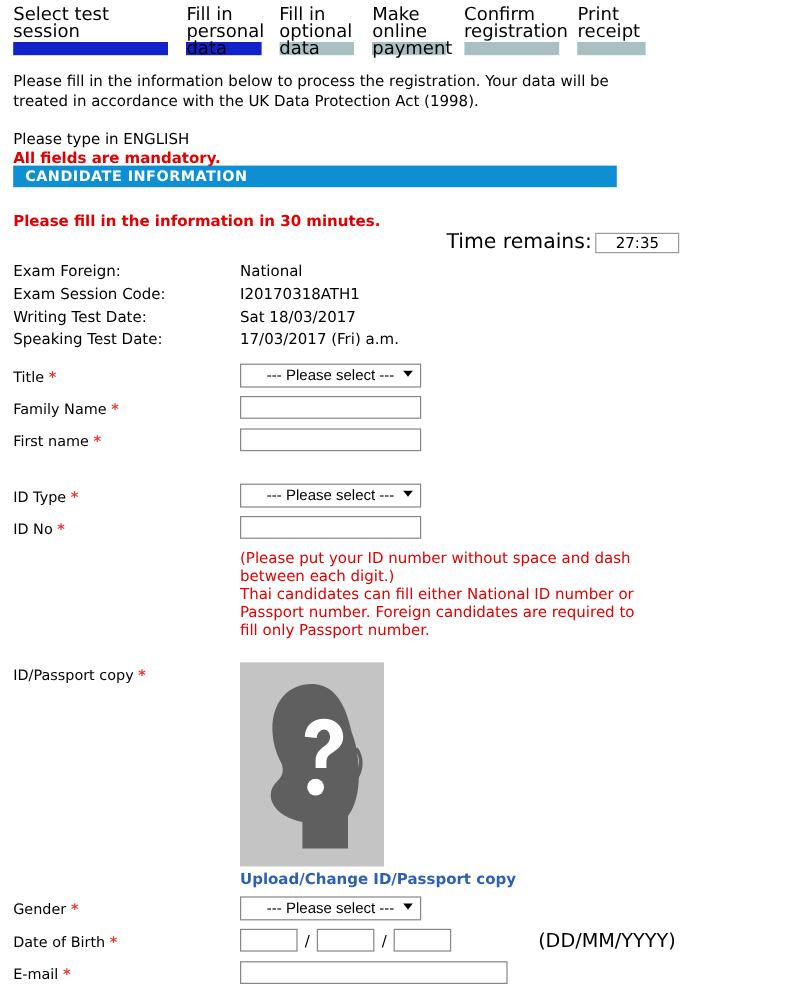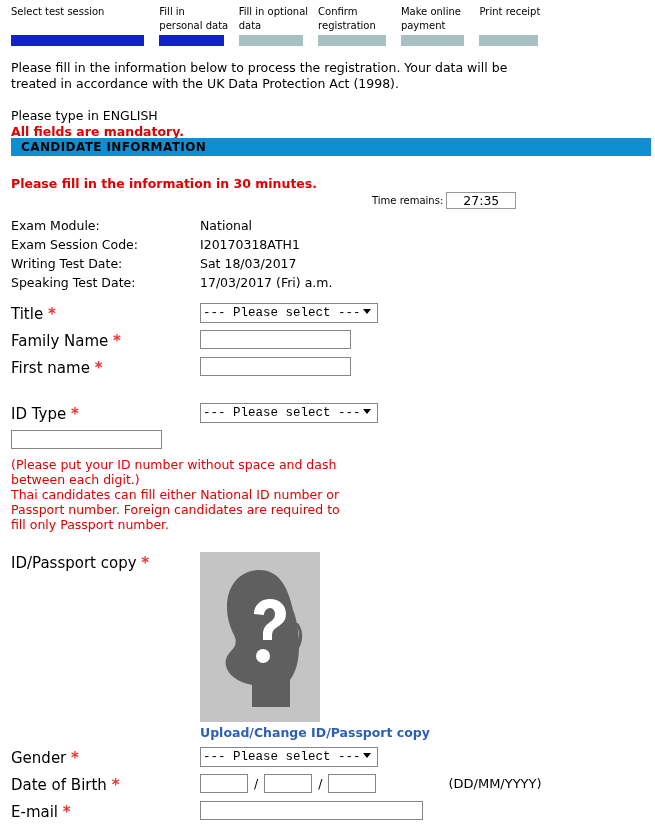--- a/index.html
+++ b/index.html
@@ -24,21 +24,21 @@
     left: 11px;
     top: 5px;
     width: 542px;
     display: flex;
   }
   .step {
     box-sizing: border-box;
     padding-right: 8px;
   }
   .step-label {
-    font-size: 10px;
+    font-size: 15px;
     line-height: 14px;
     color: #000;
     white-space: pre-line;
     height: 28px;
   }
   .step-bar {
     height: 11px;
     margin-top: 2px;
     margin-right: 7px;
   }
@@ -59,24 +59,24 @@
   .mandatory {
     color: #e00000;
     font-weight: bold;
   }
 
   
   .section-header {
     position: absolute;
     left: 11px;
     top: 138px;
-    width: 640px;
+    width: 503px;
     height: 18px;
     background: #0f8fd3;
-    color: #000000;
+    color: #ffffff;
     font-weight: bold;
     font-size: 12px;
     letter-spacing: 0.4px;
     line-height: 18px;
     padding-left: 10px;
     box-sizing: border-box;
   }
 
   
   .fill-warning {
@@ -87,21 +87,21 @@
     font-weight: bold;
     font-size: 12.5px;
   }
   .timer-wrap {
     position: absolute;
     left: 372px;
     top: 192px;
     display: flex;
     align-items: center;
   }
-  .timer-label { font-size: 10px; text-align: center; }
+  .timer-label { font-size: 17px; text-align: center; }
   .timer-box {
     margin-left: 3px;
     width: 70px;
     height: 17px;
     border: 1px solid #999999;
     background: #ffffff;
     font-family: "DejaVu Sans", "Liberation Sans", sans-serif;
     font-size: 12.5px;
     line-height: 17px;
     padding: 0 16px;
@@ -132,40 +132,41 @@
     width: 640px;
   }
   .frow {
     display: flex;
     align-items: flex-start;
     margin-bottom: 7px;
   }
   .flabel {
     width: 189px;
     flex: 0 0 189px;
-    font-size: 15px;
+    font-size: 12px;
     line-height: 18px;
     padding-top: 2px;
   }
   .req { color: #e33; font-weight: bold; }
   .fctrl { flex: 1; }
 
   select.sel {
-    width: 178px;
+    width: 151px;
     height: 20px;
-    font-family: Liberation Mono, monospace;
+    font-family: Liberation Sans, sans-serif;
     font-size: 12.5px;
     border: 1px solid #868686;
     background: #ffffff;
     color: #000;
     padding: 1px 2px;
     box-sizing: border-box;
     -webkit-appearance: none;
     -moz-appearance: none;
     appearance: none;
+    text-align: center;
   }
   .sel-wrap { position: relative; display: inline-block; }
   .sel-arrow {
     position: absolute;
     right: 7px;
     top: 6px;
     width: 0; height: 0;
     border-left: 4px solid transparent;
     border-right: 4px solid transparent;
     border-top: 5px solid #000;
@@ -188,21 +189,21 @@
   .hint {
     color: #e00000;
     font-size: 12.5px;
     line-height: 15px;
     margin-top: 2px;
     width: 340px;
   }
 
   .dob-row { display: flex; align-items: center; }
   .dob-sep { margin: 0 6px; font-size: 12.5px; }
-  .dob-format { margin-left: 72px; font-size: 13px; }
+  .dob-format { margin-left: 72px; font-size: 16px; }
 
   
   .photo-box {
     width: 120px;
     height: 170px;
     background: #c4c4c4;
     position: relative;
     overflow: hidden;
   }
   .photo-box svg { display: block; }
@@ -225,26 +226,26 @@
     <div class="step-bar done"></div>
   </div>
   <div class="step" style="width:93px">
     <div class="step-label">Fill in personal data</div>
     <div class="step-bar done"></div>
   </div>
   <div class="step" style="width:93px">
     <div class="step-label">Fill in optional data</div>
     <div class="step-bar todo"></div>
   </div>
+  <div class="step" style="width:92px">
+    <div class="step-label">Make online payment</div>
+    <div class="step-bar todo"></div>
+  </div>
   <div class="step" style="width:97px">
     <div class="step-label">Confirm registration</div>
-    <div class="step-bar todo"></div>
-  </div>
-  <div class="step" style="width:92px">
-    <div class="step-label">Make online payment</div>
     <div class="step-bar todo"></div>
   </div>
   <div class="step" style="width:86px">
     <div class="step-label">Print receipt</div>
     <div class="step-bar todo"></div>
   </div>
 </div>
 
 <div class="intro">
   <p>Please fill in the information below to process the registration. Your data will be treated in accordance with the UK Data Protection Act (1998).</p>
@@ -257,21 +258,21 @@
 
 <div class="fill-warning">Please fill in the information in 30 minutes.</div>
 
 <div class="timer-wrap">
   <span class="timer-label">Time remains:</span>
   <input class="timer-box" type="text" readonly="" value="27:35" style="">
 </div>
 
 <div class="info">
   <div class="info-row">
-    <div class="info-key">Exam Module:</div>
+    <div class="info-key">Exam Foreign:</div>
     <div class="info-val">National</div>
   </div>
   <div class="info-row">
     <div class="info-key">Exam Session Code:</div>
     <div class="info-val">I20170318ATH1</div>
   </div>
   <div class="info-row">
     <div class="info-key">Writing Test Date:</div>
     <div class="info-val">Sat 18/03/2017</div>
   </div>
@@ -327,20 +328,24 @@
       <span class="sel-wrap">
         <select class="sel">
           <option>--- Please select ---</option>
         </select>
         <span class="sel-arrow"></span>
       </span>
     </div>
   </div>
 
   <div class="frow">
+    <div class="flabel">
+      <span>ID No</span>
+      <span class="req">*</span>
+    </div>
     <div class="fctrl">
       <input class="txt" type="text" value="" style="">
       <div class="hint" style="margin-top:8px">(Please put your ID number without space and dash between each digit.)</div>
       <div class="hint" style="margin-top:0">Thai candidates can fill either National ID number or Passport number. Foreign candidates are required to fill only Passport number.</div>
     </div>
   </div>
 
   <div class="frow" style="margin-top:20px">
     <div class="flabel">
       <span>ID/Passport copy</span>

